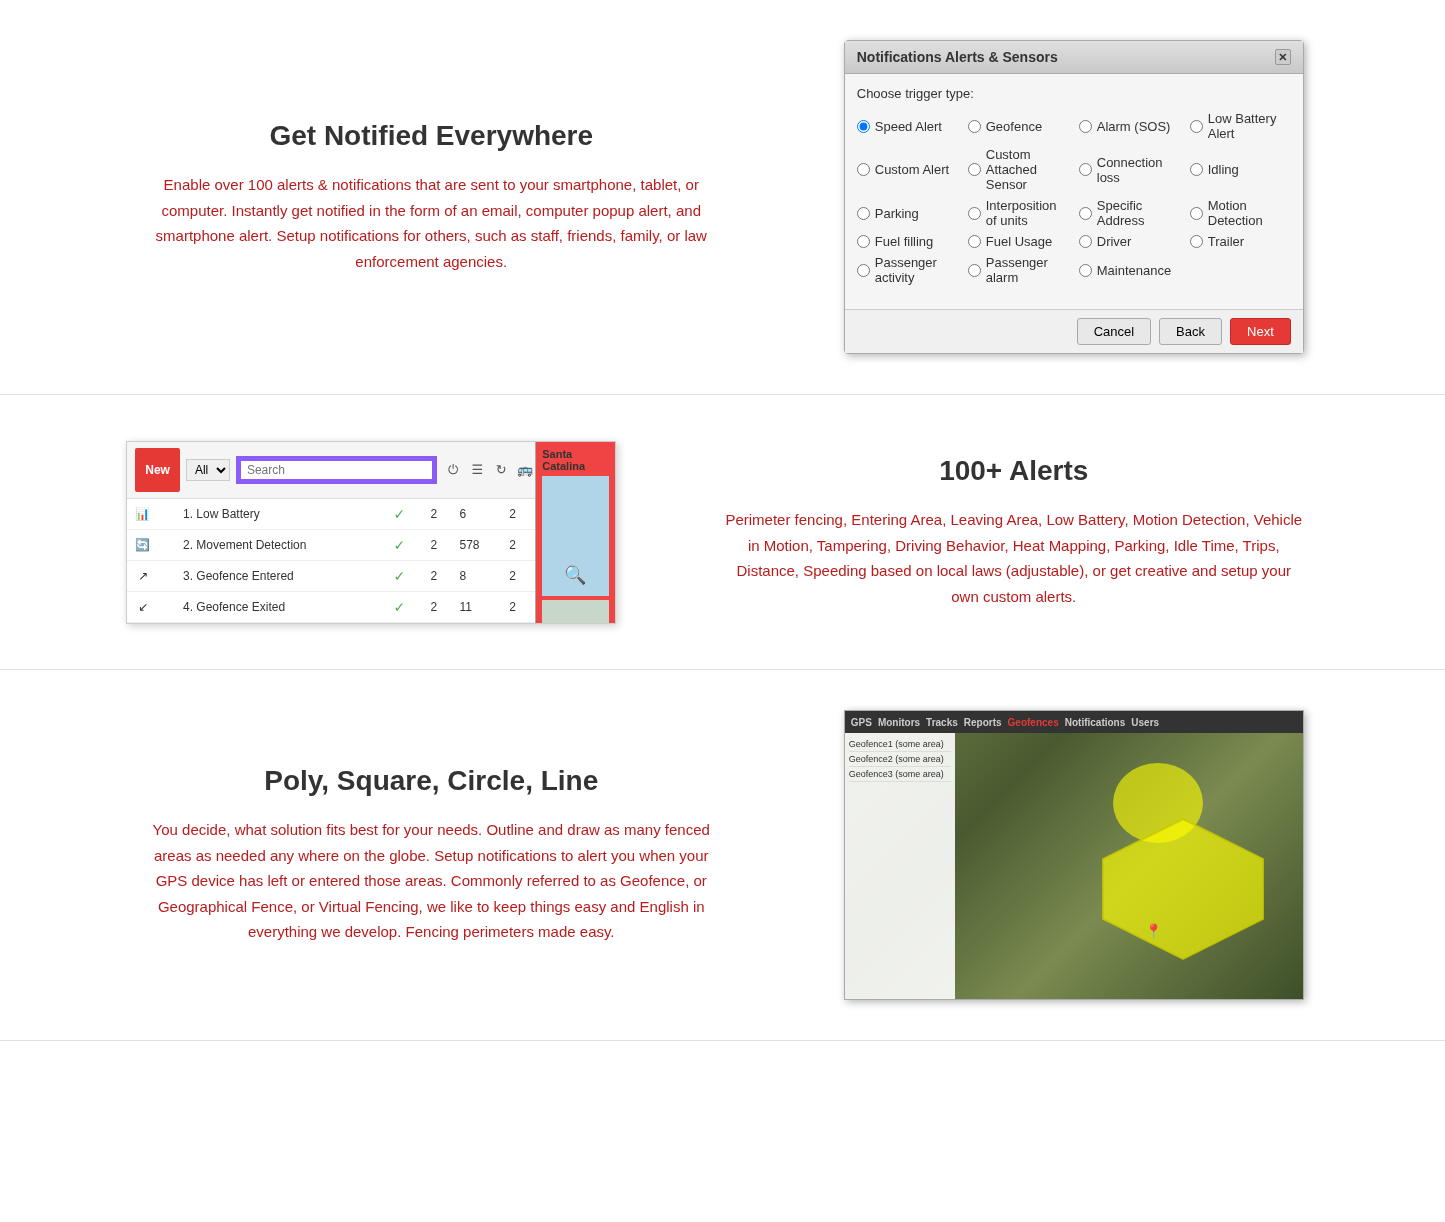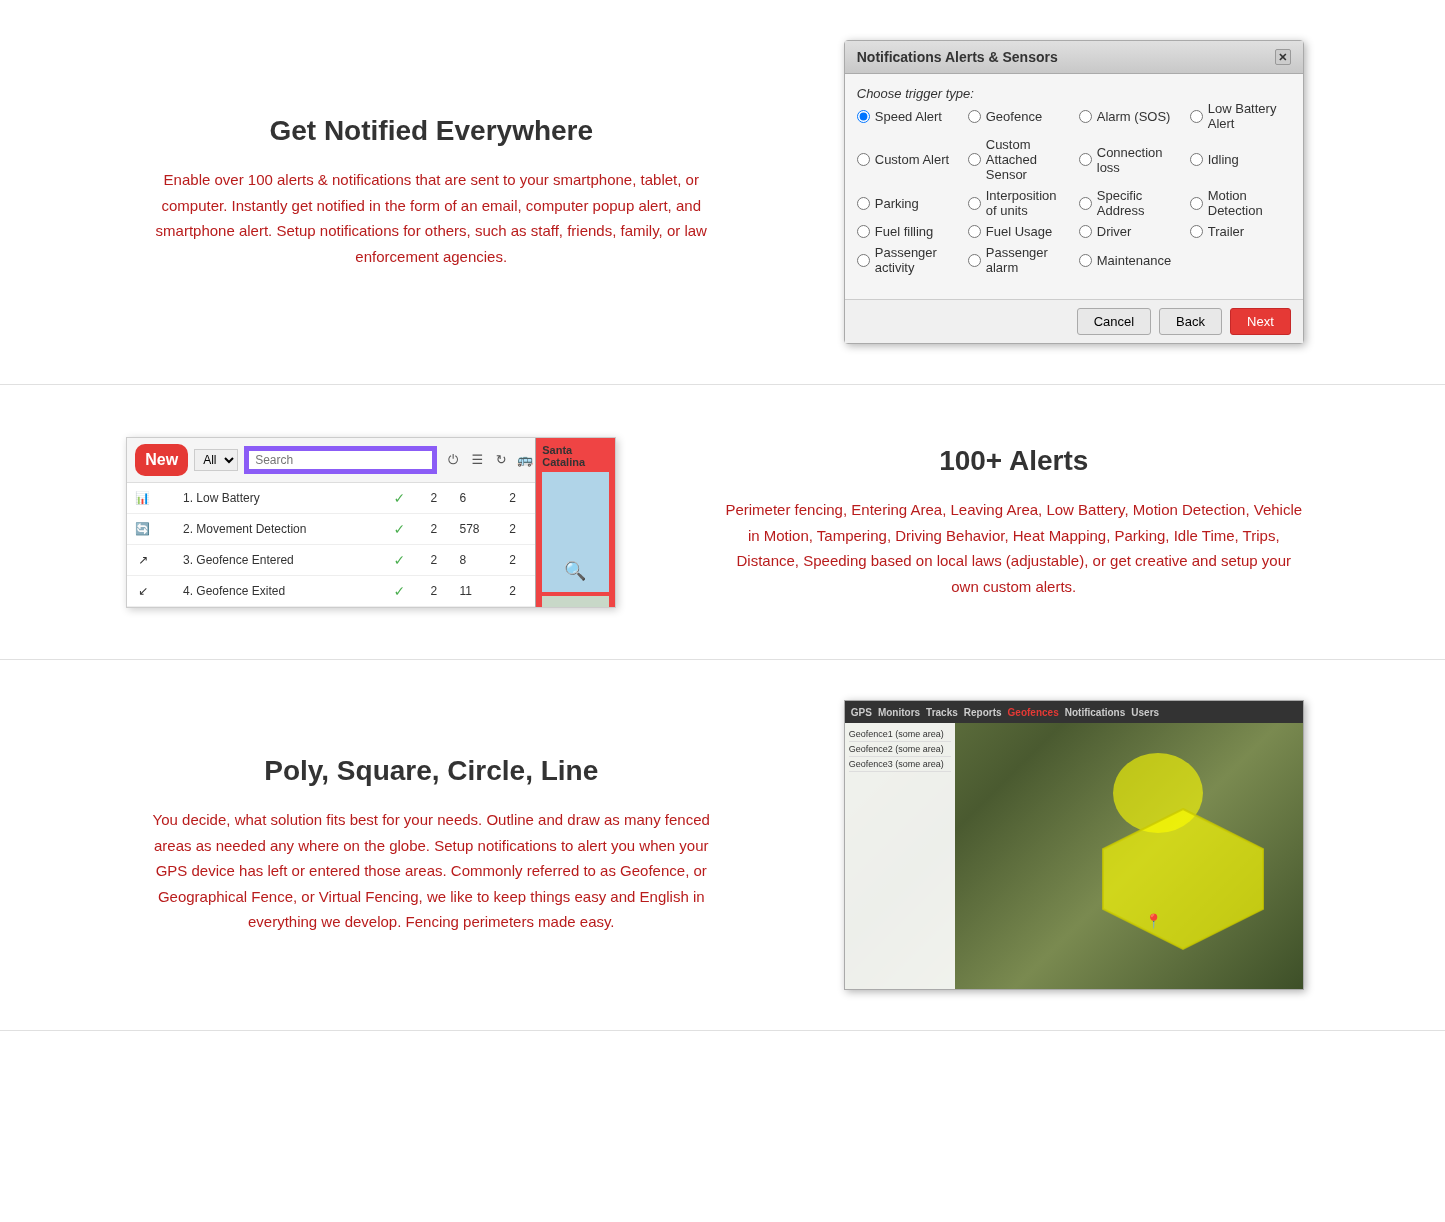--- a/index.html
+++ b/index.html
@@ -71,21 +71,21 @@
       align-items: center;
       justify-content: center;
       font-size: 11px;
       cursor: pointer;
     }
     .modal-body {
       padding: 12px;
     }
     .modal-body .trigger-label {
       font-size: 13px;
-      font-style: italic;
+      margin-bottom: 10px;
     }
     .radio-grid {
       display: grid;
       grid-template-columns: 1fr 1fr 1fr 1fr;
       gap: 6px 10px;
       margin-bottom: 12px;
     }
     .radio-item {
       display: flex;
       align-items: center;
@@ -132,23 +132,23 @@
       align-items: center;
       gap: 6px;
       padding: 6px 8px;
       background: #f5f5f5;
       border-bottom: 1px solid #ddd;
     }
     .new-btn {
       background: #e53935;
       color: #fff;
       border: none;
-      border-radius: 10px;
-      padding: 7px 10px;
-      font-size: 16px;
+      border-radius: 2px;
+      padding: 15px 10px;
+      font-size: 12px;
       font-weight: bold;
       cursor: pointer;
     }
     .filter-select {
       padding: 2px 4px;
       font-size: 12px;
       border: 1px solid #ccc;
     }
     .search-input {
       padding: 2px 6px;

